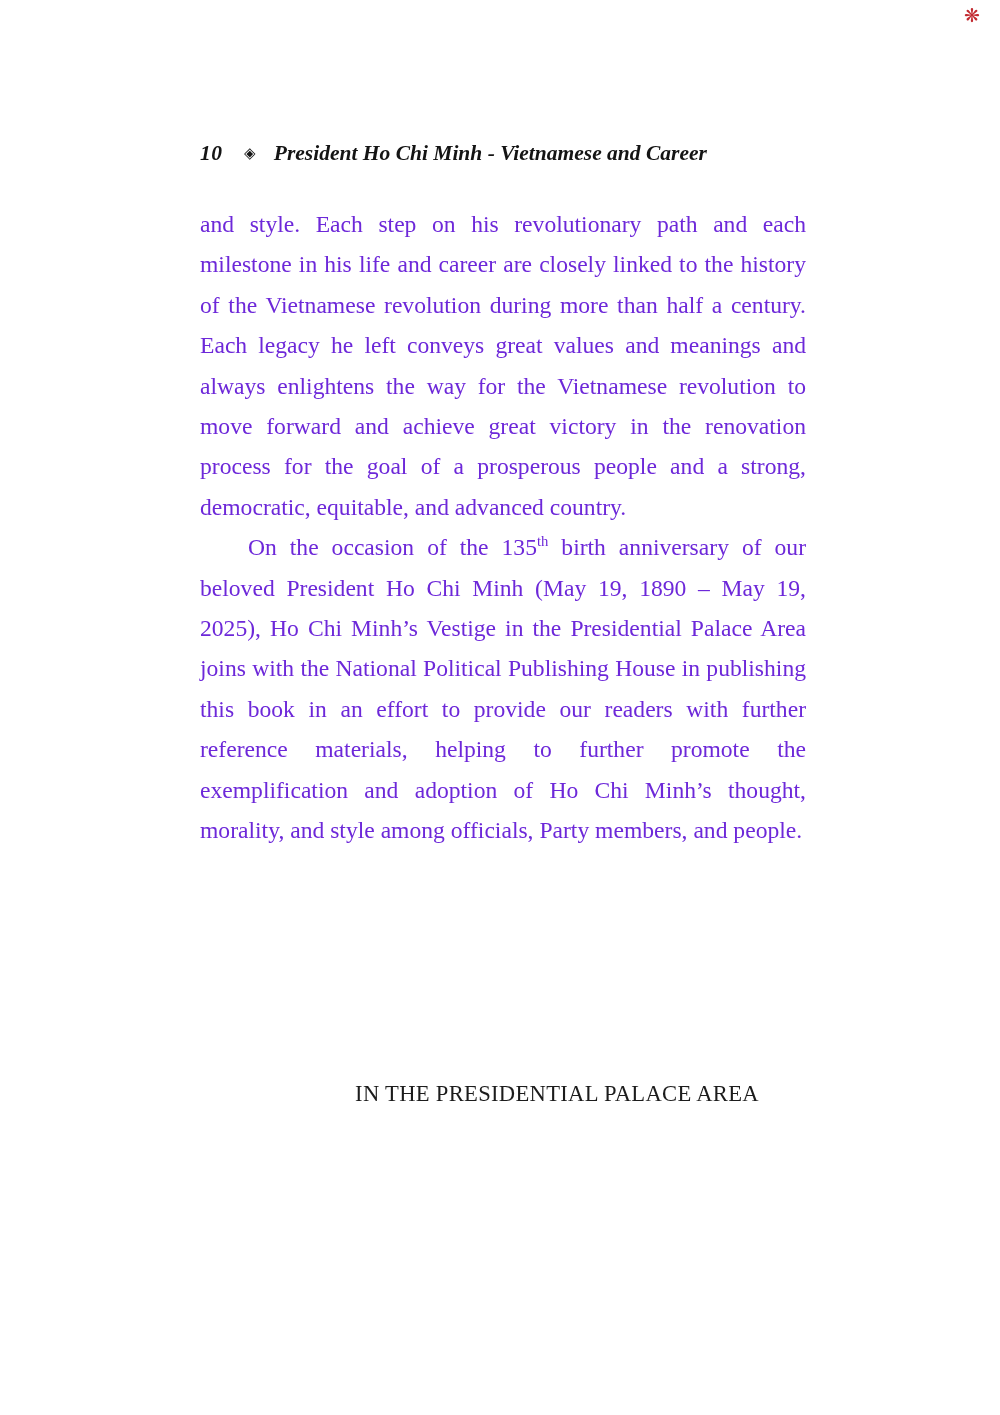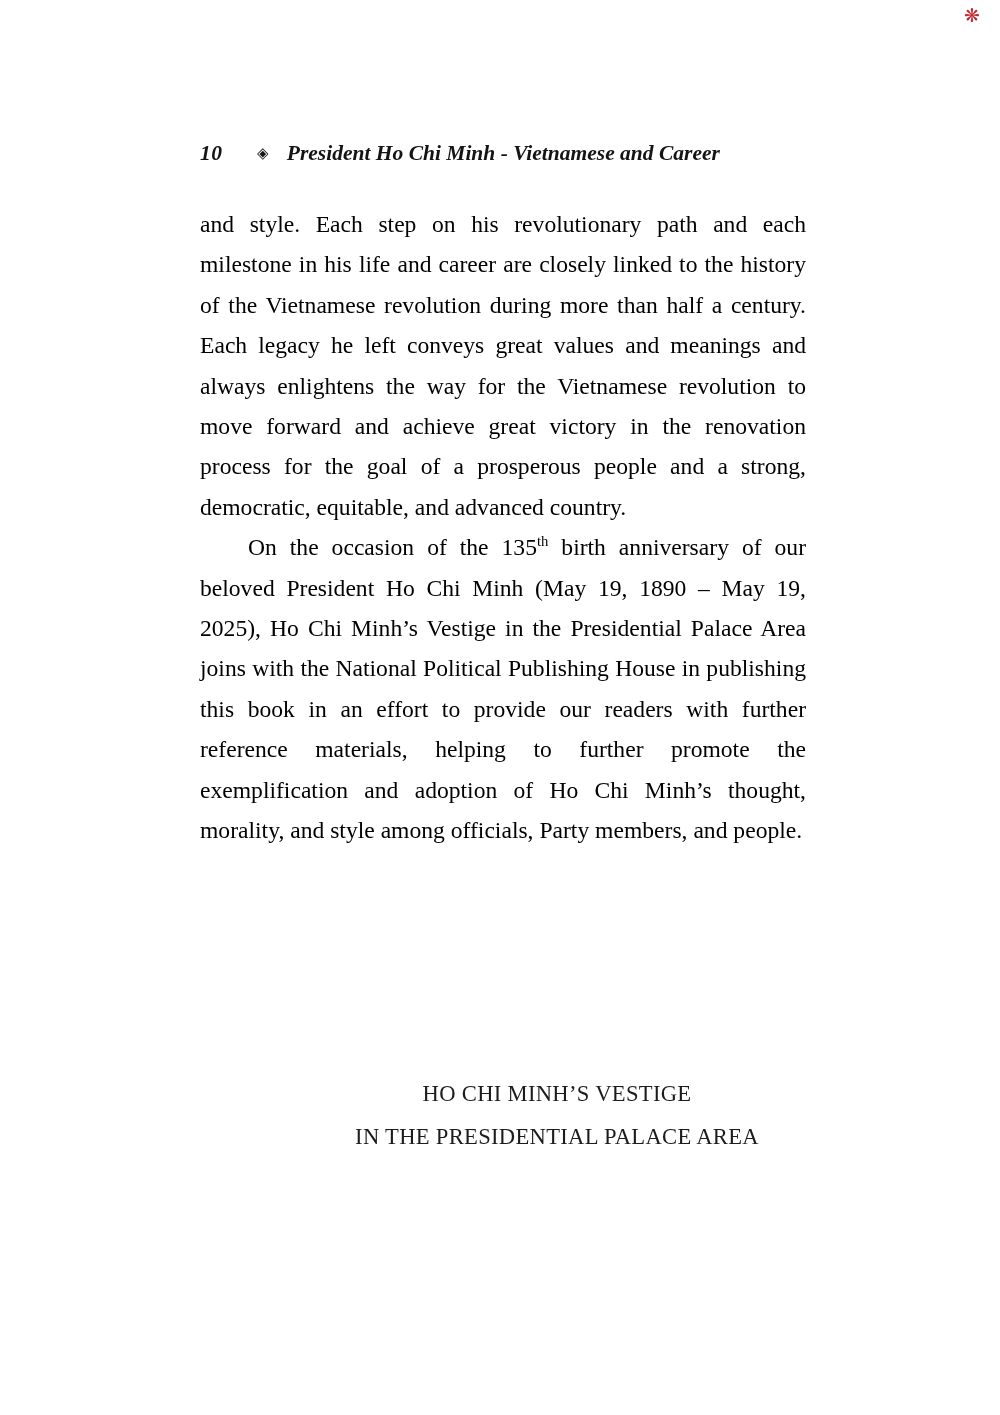--- a/index.html
+++ b/index.html
@@ -30,42 +30,42 @@
     left: 200px;
     top: 141px;
     width: 640px;
     font-size: 21.5px;
     font-weight: bold;
     font-style: italic;
     color: #141414;
     white-space: nowrap;
   }
   .running-header .page-number {
-    margin-right: 29px;
+    margin-right: 16px;
     letter-spacing: 0.5px;
   }
   .running-header .diamond {
     font-family: "DejaVu Sans", sans-serif;
     font-style: normal;
     font-weight: normal;
     font-size: 15px;
     position: relative;
     top: -2px;
     margin-right: 13px;
     color: #141414;
   }
   .body-text {
     position: absolute;
     left: 200px;
     top: 204px;
     width: 606px;
     font-size: 23.6px;
     line-height: 40.4px;
     text-align: justify;
-    color: #000000;
+    color: #6d28d9;
   }
   .para {
     margin: 0;
     padding: 0;
   }
   .para.indent {
     text-indent: 48px;
   }
   sup.ordinal {
     font-size: 0.62em;
@@ -99,17 +99,16 @@
     <span class="diamond">◈</span>
     <span class="header-title">President Ho Chi Minh - Vietnamese and Career</span>
   </header>
 
   <main class="body-text">
     <p class="para">and style. Each step on his revolutionary path and each milestone in his life and career are closely linked to the history of the Vietnamese revolution during more than half a century. Each legacy he left conveys great values and meanings and always enlightens the way for the Vietnamese revolution to move forward and achieve great victory in the renovation process for the goal of a prosperous people and a strong, democratic, equitable, and advanced country.</p>
     <p class="para indent"><span>On the occasion of the 135</span><sup class="ordinal">th</sup><span> birth anniversary of our beloved President Ho Chi Minh (May 19, 1890 – May 19, 2025), Ho Chi Minh’s Vestige in the Presidential Palace Area joins with the National Political Publishing House in publishing this book in an effort to provide our readers with further reference materials, helping to further promote the exemplification and adoption of Ho Chi Minh’s thought, morality, and style among officials, Party members, and people.</span></p>
   </main>
 
   <div class="signature">
-    <div class="sig-line">HO CHI MINH’S VESTIGE</div>
     <div class="sig-line">IN THE PRESIDENTIAL PALACE AREA</div>
   </div>
 
 </div>
 
 </body></html>

